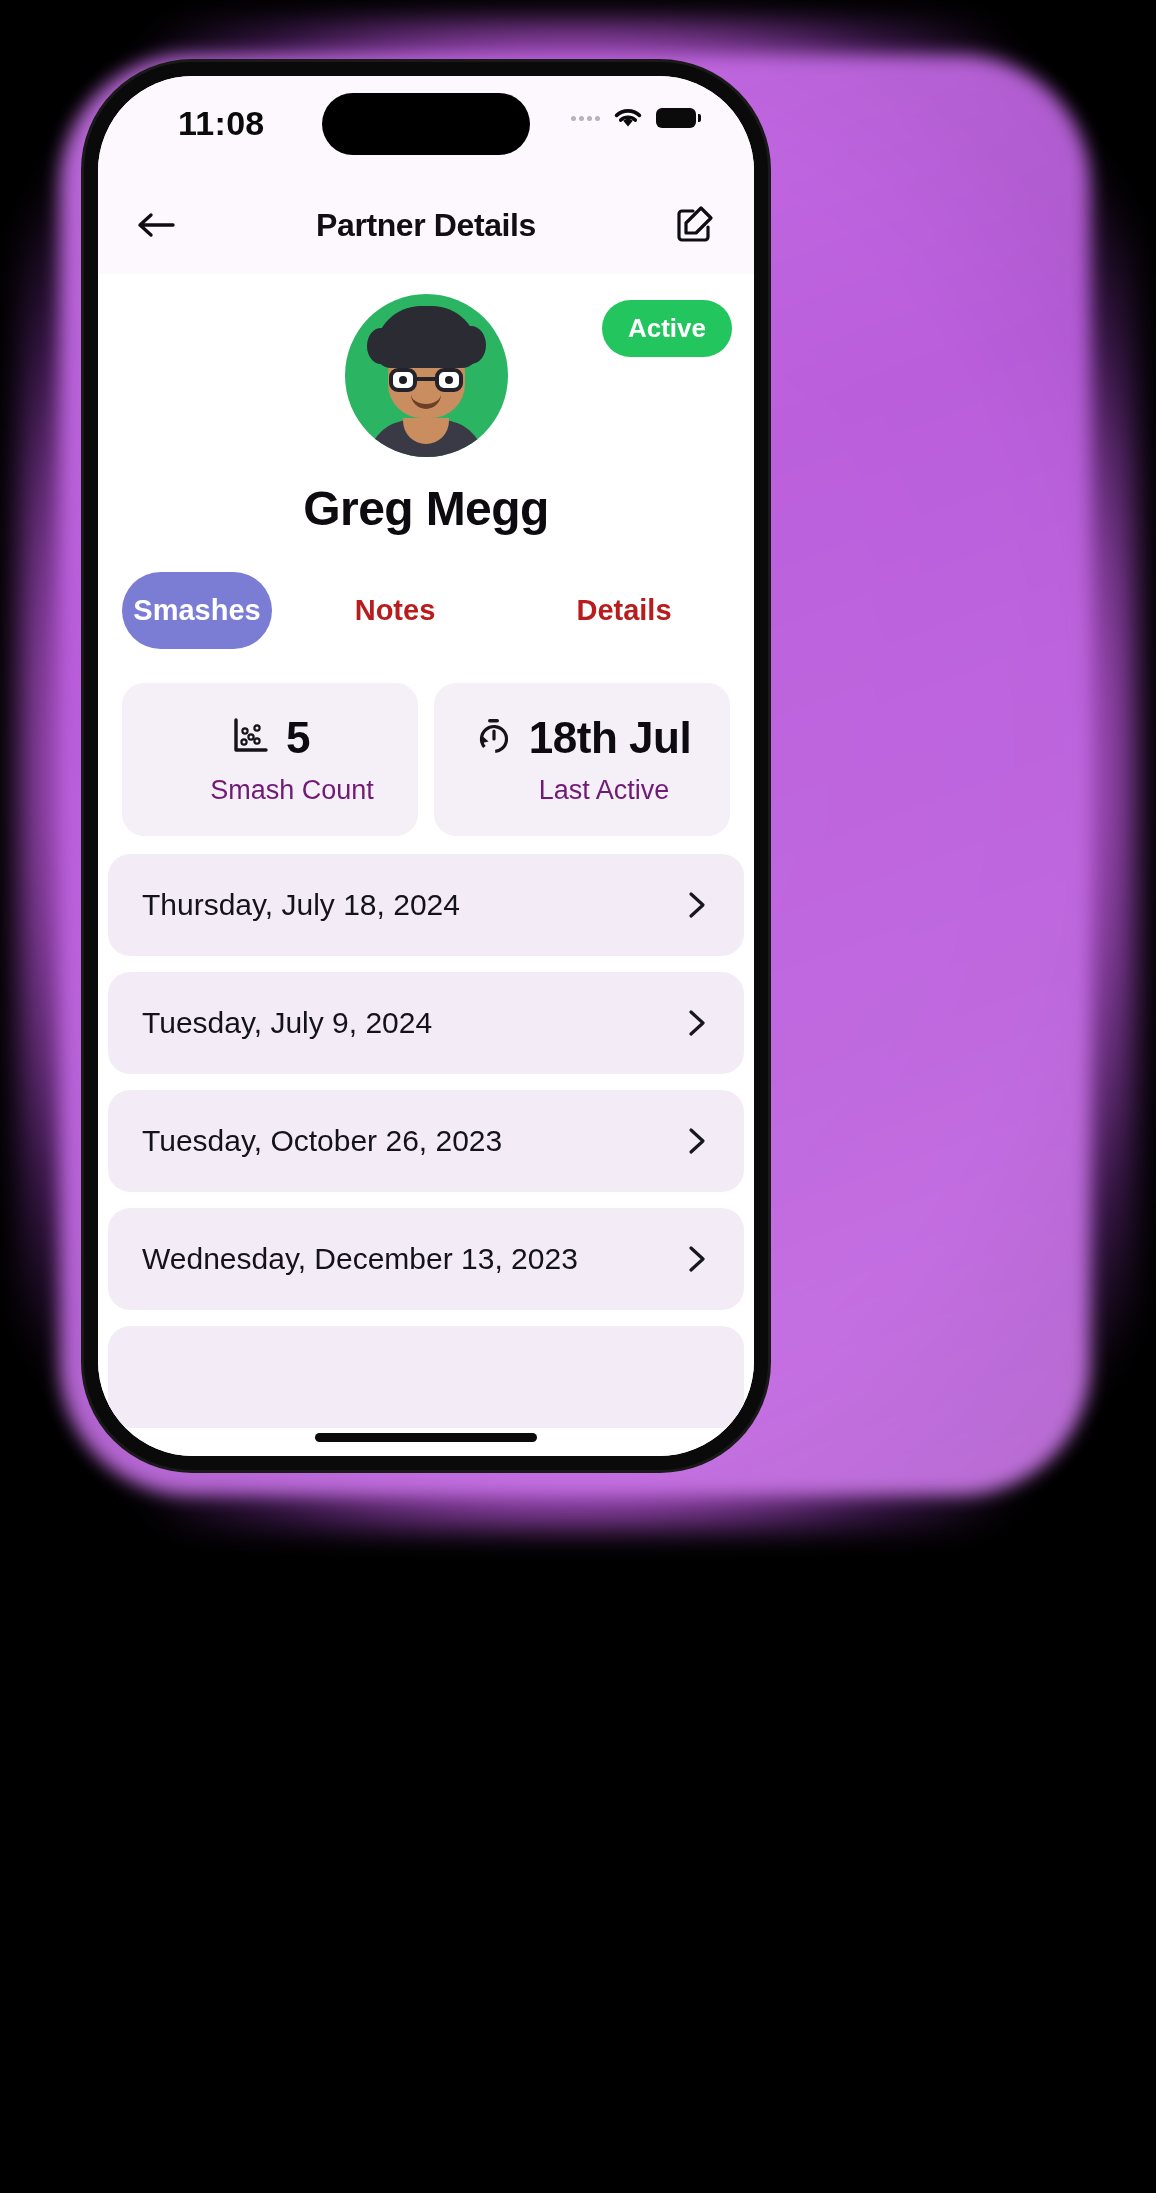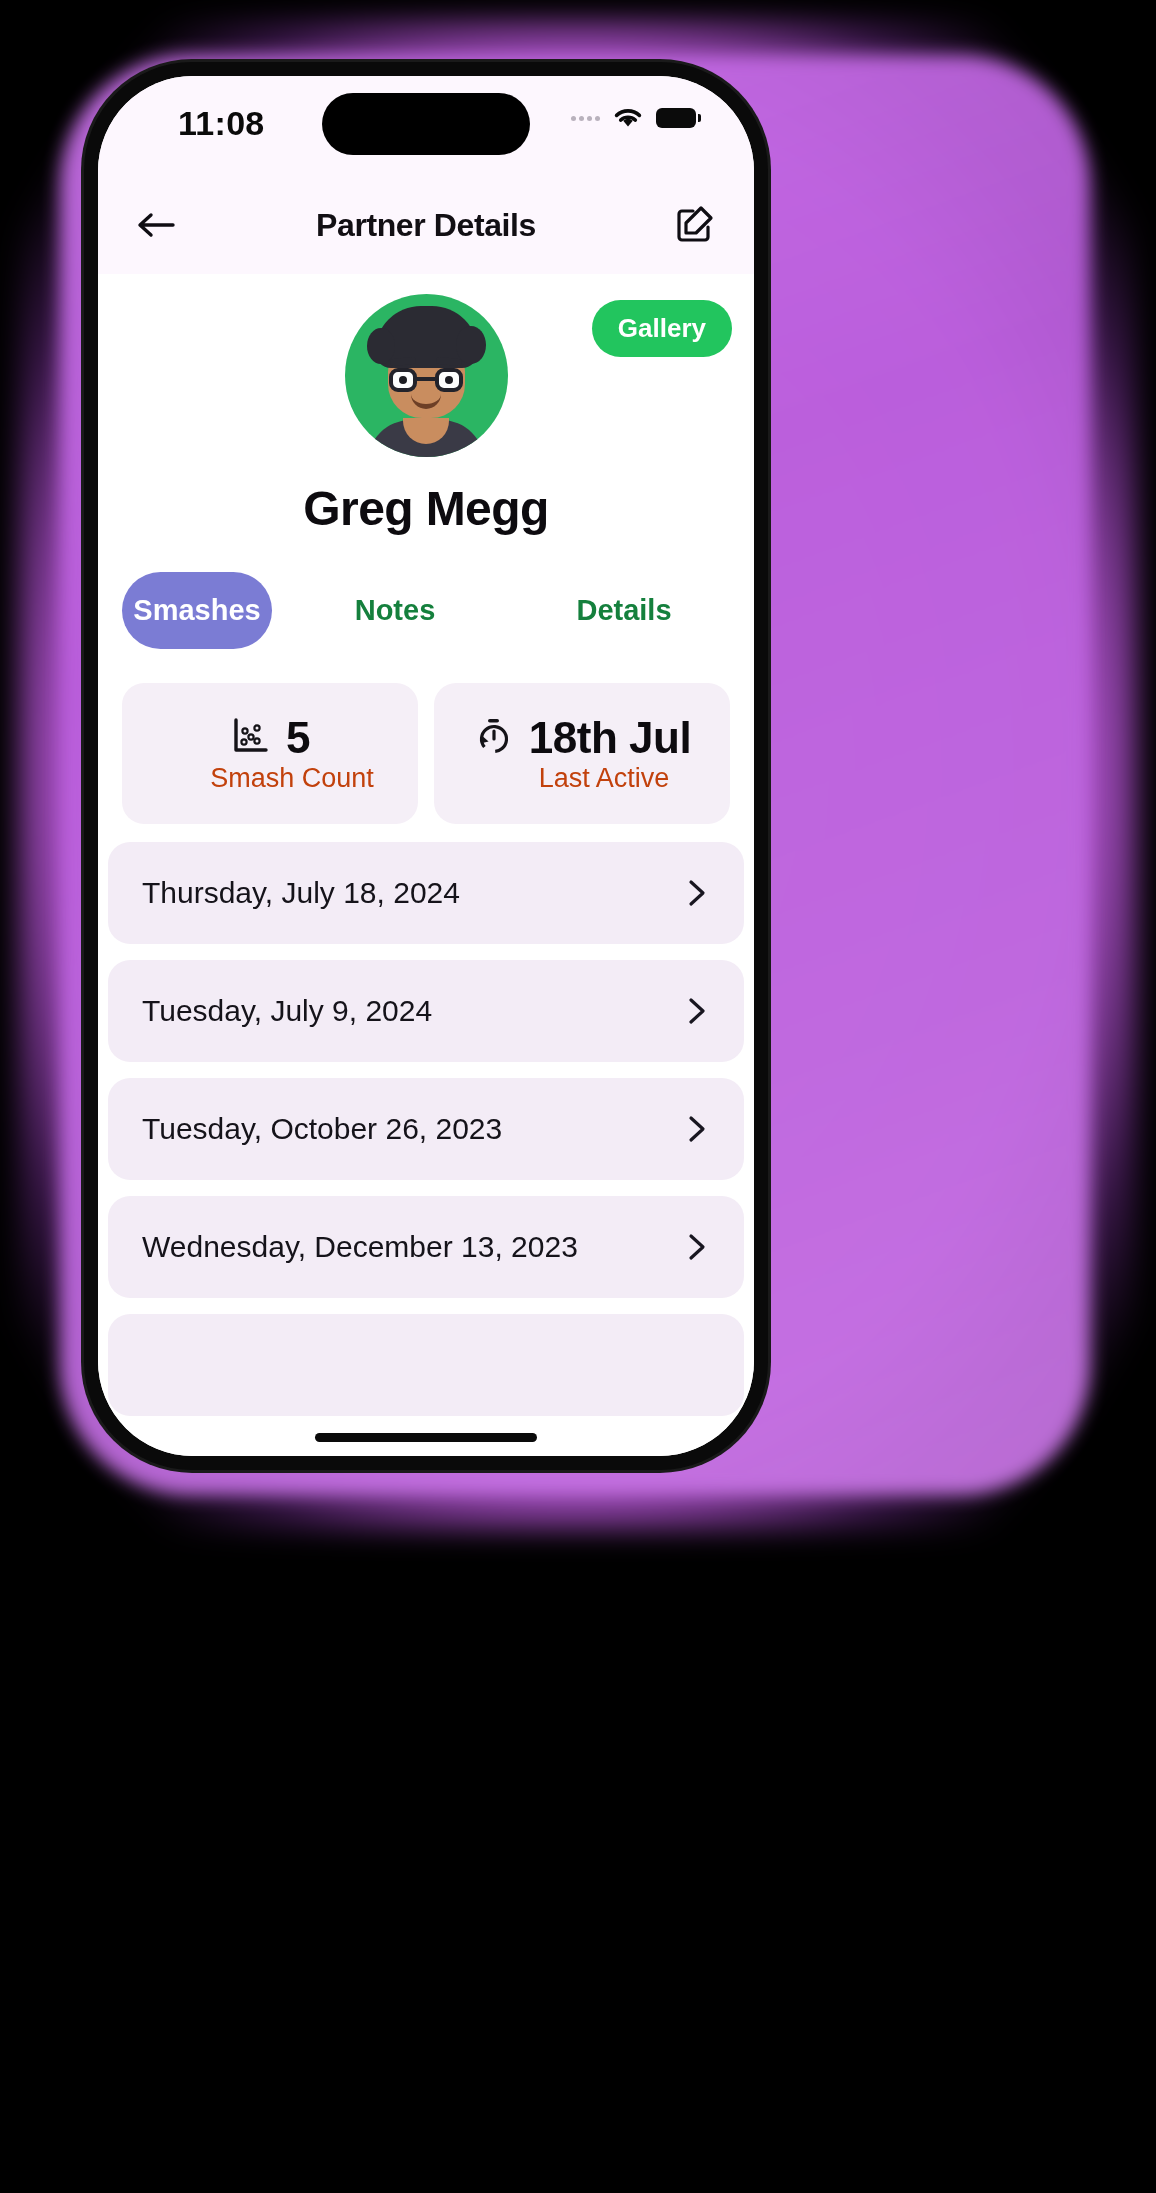--- a/index.html
+++ b/index.html
@@ -240,21 +240,21 @@
     align-items: center;
     padding: 0 24px;
     margin-top: 36px;
     gap: 17px;
   }
   .tab {
     flex: 1;
     text-align: center;
     font-size: 29px;
     font-weight: 700;
-    color: #15803d;
+    color: #b91c1c;
     padding: 22px 0;
     cursor: pointer;
     border-radius: 40px;
   }
   .tab.active {
     background: #7b7cd4;
     color: #ffffff;
     max-width: 150px;
     flex: 0 0 150px;
   }
@@ -279,22 +279,23 @@
     justify-content: center;
     gap: 16px;
   }
   .stat-value {
     font-size: 44px;
     font-weight: 700;
     color: #0d0b0f;
     letter-spacing: -0.5px;
   }
   .stat-label {
+    margin-top: 12px;
     font-size: 27px;
-    color: #c2410c;
+    color: #701a75;
     padding-left: 44px;
   }
 
   
   .list {
     padding: 0 10px;
     margin-top: 18px;
   }
   .list-item {
     background: #f3ecf6;
@@ -379,21 +380,21 @@
         <div class="nav-edit">
           <svg width="40" height="40" viewBox="0 0 40 40">
             <path d="M34 22 V32 A3 3 0 0 1 31 35 H8 A3 3 0 0 1 5 32 V9 A3 3 0 0 1 8 6 H19" stroke="#0f0d13" stroke-width="3.2" fill="none" stroke-linecap="round" stroke-linejoin="round"></path>
             <path d="M27 3 L37 13 L22 28 L12 28 L12 18 Z" stroke="#0f0d13" stroke-width="3.2" fill="none" stroke-linejoin="round"></path>
           </svg>
         </div>
       </div>
 
       <div class="content">
 
-        <div class="badge-active">Gallery</div>
+        <div class="badge-active">Active</div>
 
         <div class="avatar-wrap">
           <div class="avatar">
             <div class="av-body"></div>
             <div class="av-collar"></div>
             <div class="av-face"></div>
             <div class="av-hair"></div>
             <div class="av-brow-l"></div>
             <div class="av-brow-r"></div>
             <div class="av-glass-l"></div>

